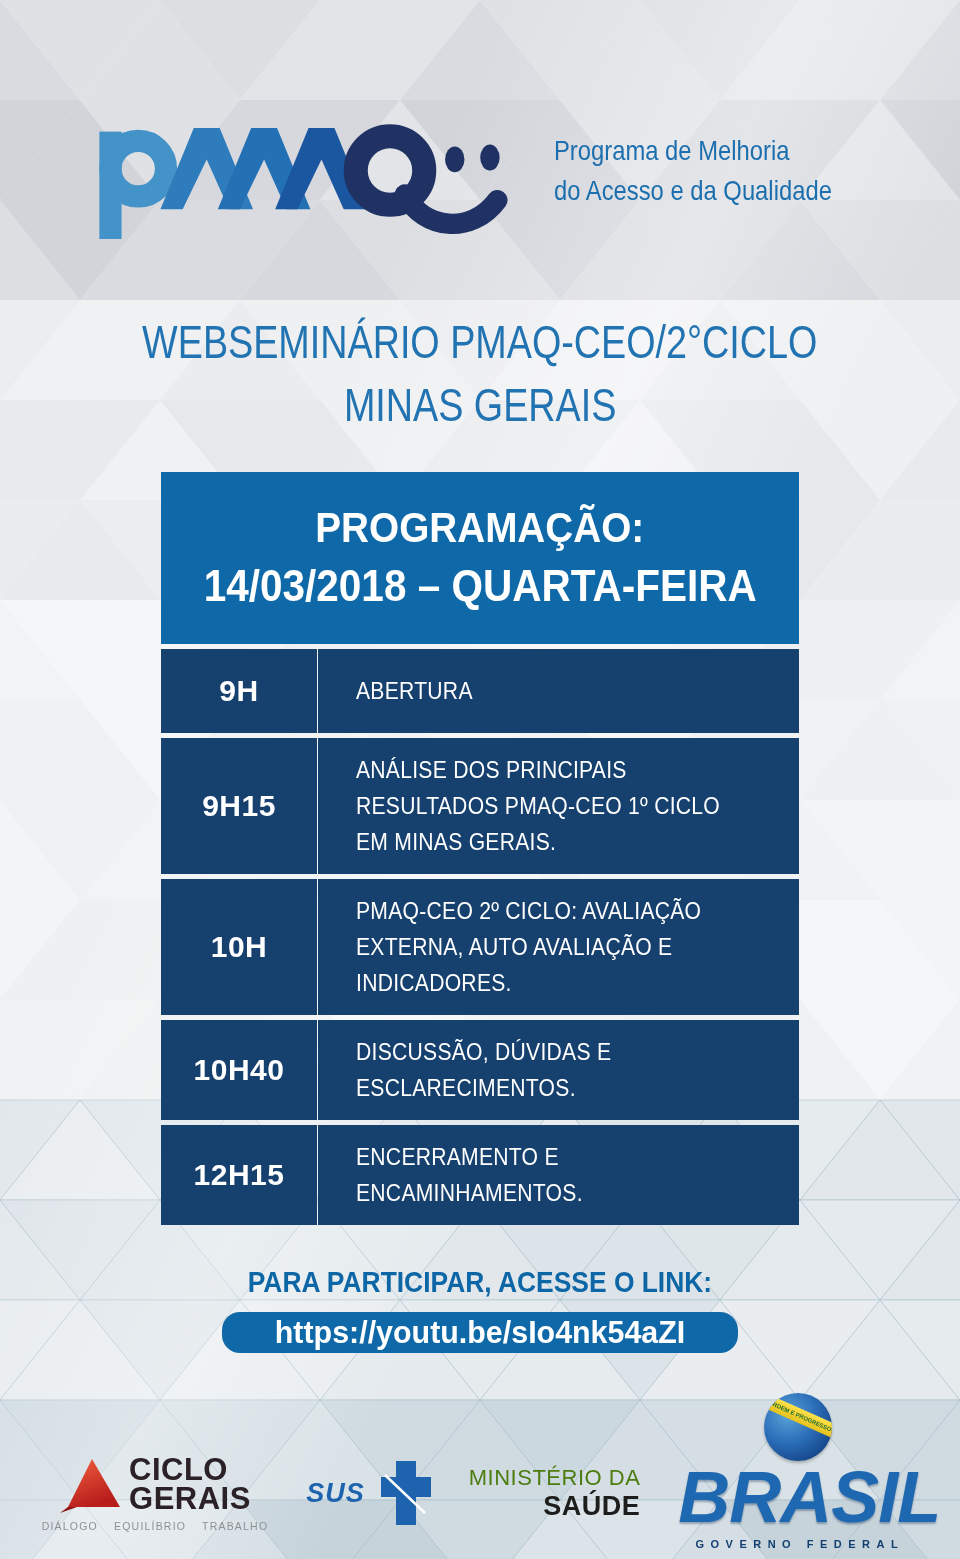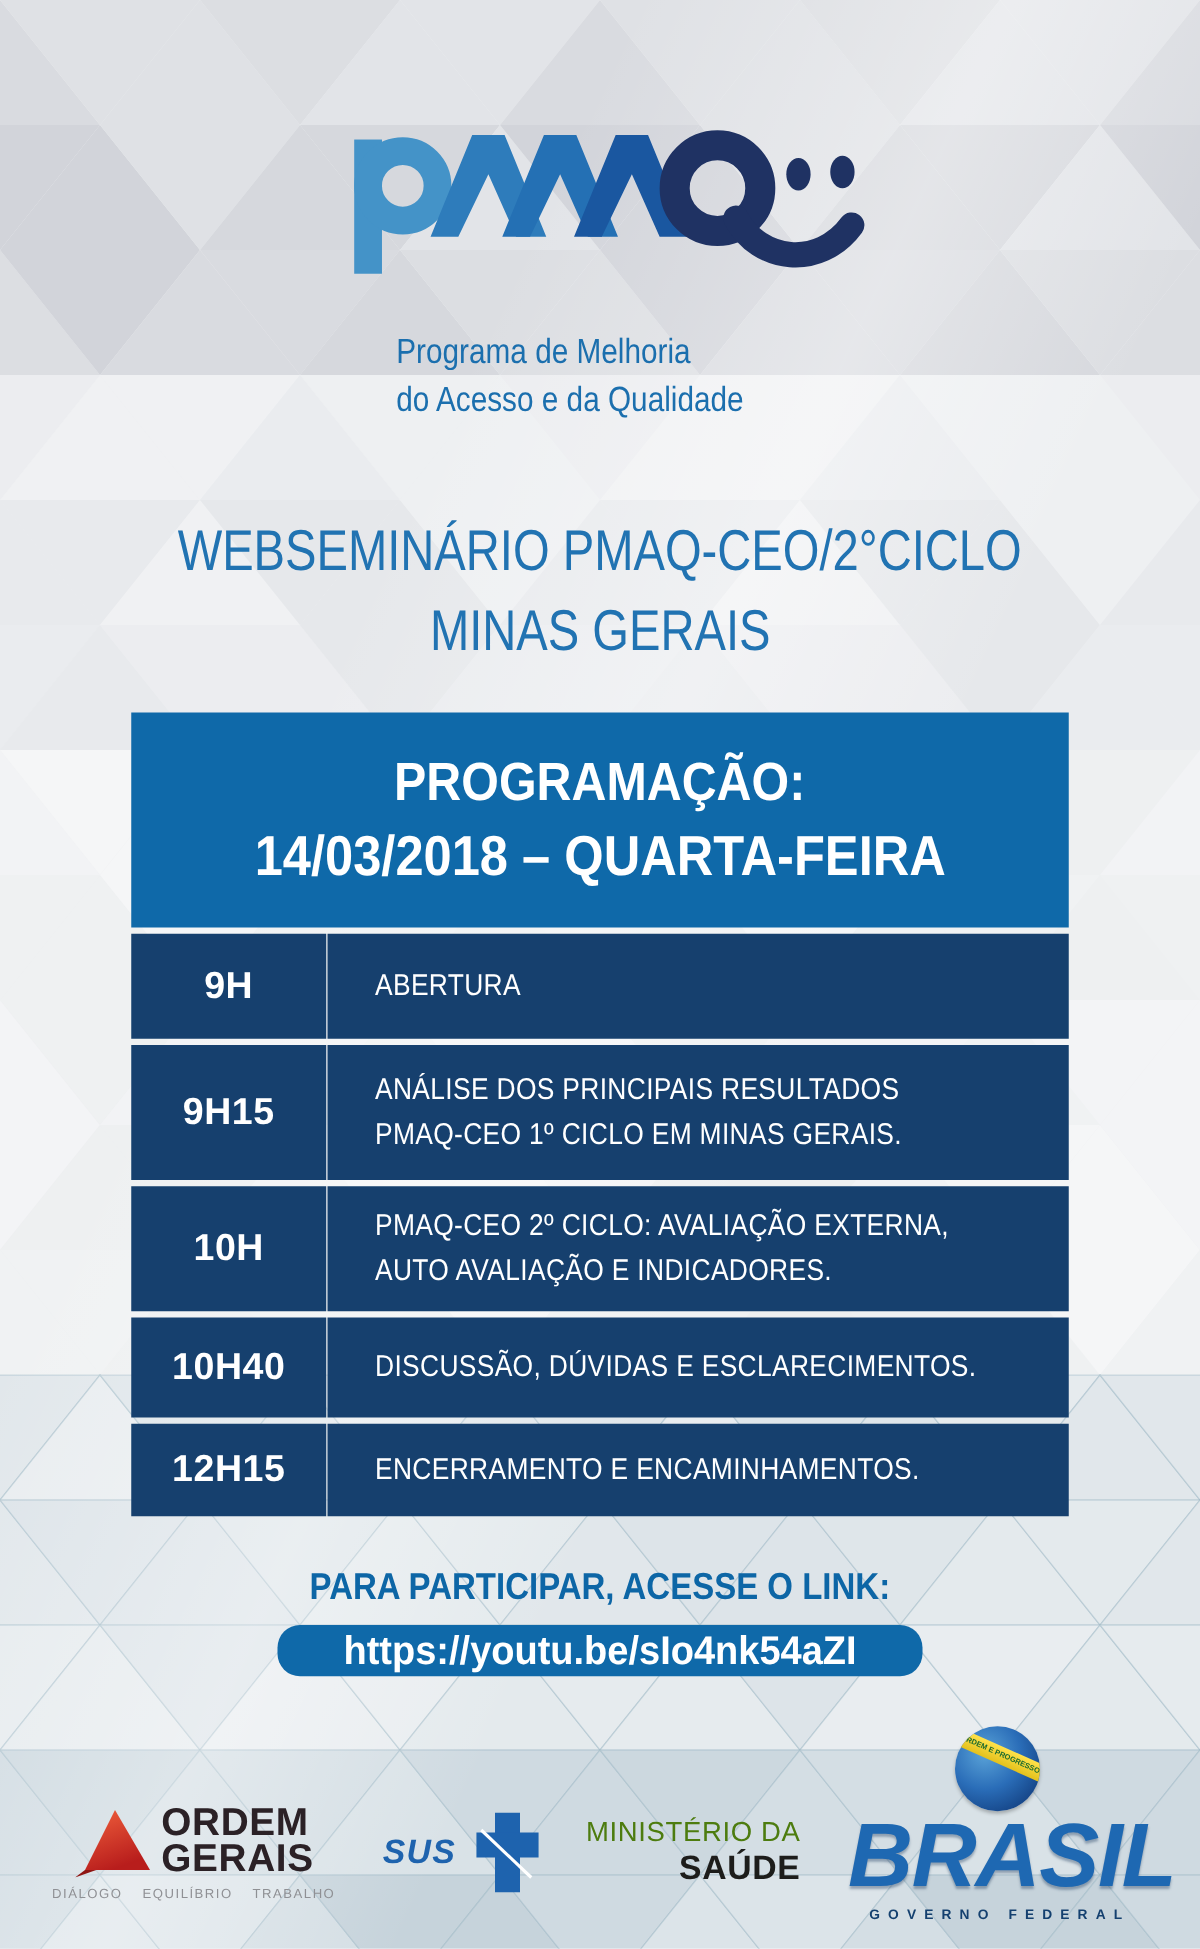--- a/index.html
+++ b/index.html
@@ -4,31 +4,31 @@
 <style>
   html,body{margin:0;padding:0;background:#ffffff;}
   .poster{position:relative;width:960px;height:1559px;overflow:hidden;background:#edeff1;
           font-family:"Liberation Sans",sans-serif;}
   .mesh{position:absolute;left:0;top:0;width:960px;height:1559px;z-index:0;display:block;}
   .sheen{position:absolute;left:0;top:0;width:960px;height:1559px;z-index:1;
          background:linear-gradient(115deg, rgba(255,255,255,0) 30%, rgba(255,255,255,.35) 48%, rgba(255,255,255,0) 62%);}
   .content{position:relative;z-index:2;width:100%;height:100%;}
 
   
-  .brand-row{display:flex;align-items:center;justify-content:center;gap:40px;padding-top:80px;flex-direction:column;}
+  .brand-row{display:flex;align-items:center;justify-content:center;gap:40px;padding-top:100px;}
   .brand-mark{width:435px;height:141px;flex:none;}
   .brand-tagline{font-size:28px;color:#1b6fae;line-height:1.4;}
   .brand-tagline div{display:inline-block;transform:scaleX(.85);transform-origin:left center;white-space:nowrap;display:block;}
 
   
   .page-title{margin:70px 0 0;text-align:center;font-weight:400;font-size:46px;color:#2173b2;line-height:1.38;}
   .page-title span{display:inline-block;transform:scaleX(.82);transform-origin:center;white-space:nowrap;}
 
   
-  .schedule{margin:34px auto 0;width:750px;}
+  .schedule{margin:34px auto 0;width:638px;}
   .sched-header{background:#0f69a9;height:172px;display:flex;flex-direction:column;justify-content:center;
                 align-items:center;color:#ffffff;font-weight:700;}
   .sched-header .hl1{font-size:43px;}
   .sched-header .hl2{font-size:45px;margin-top:8px;}
   .sched-header span{display:inline-block;transform:scaleX(.9);transform-origin:center;white-space:nowrap;}
   .sched-row{display:flex;gap:1px;margin-top:5px;}
   .sched-body .sched-row:nth-child(1){min-height:84px;}
   .sched-body .sched-row:nth-child(2){min-height:108px;}
   .sched-body .sched-row:nth-child(3){min-height:92px;}
   .sched-body .sched-row:nth-child(4){min-height:80px;}
@@ -389,21 +389,21 @@
             <defs>
               <linearGradient id="mgGrad" x1="0" y1="0" x2="0.4" y2="1">
                 <stop offset="0" stop-color="#f0603c"></stop>
                 <stop offset="1" stop-color="#b81d1c"></stop>
               </linearGradient>
             </defs>
             <polygon points="33,2 61,50 9,50" fill="url(#mgGrad)"></polygon>
             <polygon points="9,50 1,56 18,50" fill="#8f1513"></polygon>
           </svg>
           <div class="mg-name">
-            <div>ORDEM</div>
+            <div>CICLO</div>
             <div>GERAIS</div>
           </div>
         </div>
         <div class="mg-sub">DIÁLOGO EQUILÍBRIO TRABALHO</div>
       </div>
 
       <div class="sus">
         <span class="sus-text">SUS</span>
         <svg width="50" height="64" viewBox="0 0 50 64" xmlns="http://www.w3.org/2000/svg">
           <rect x="15" y="0" width="20" height="64" fill="#1e63ae"></rect>

